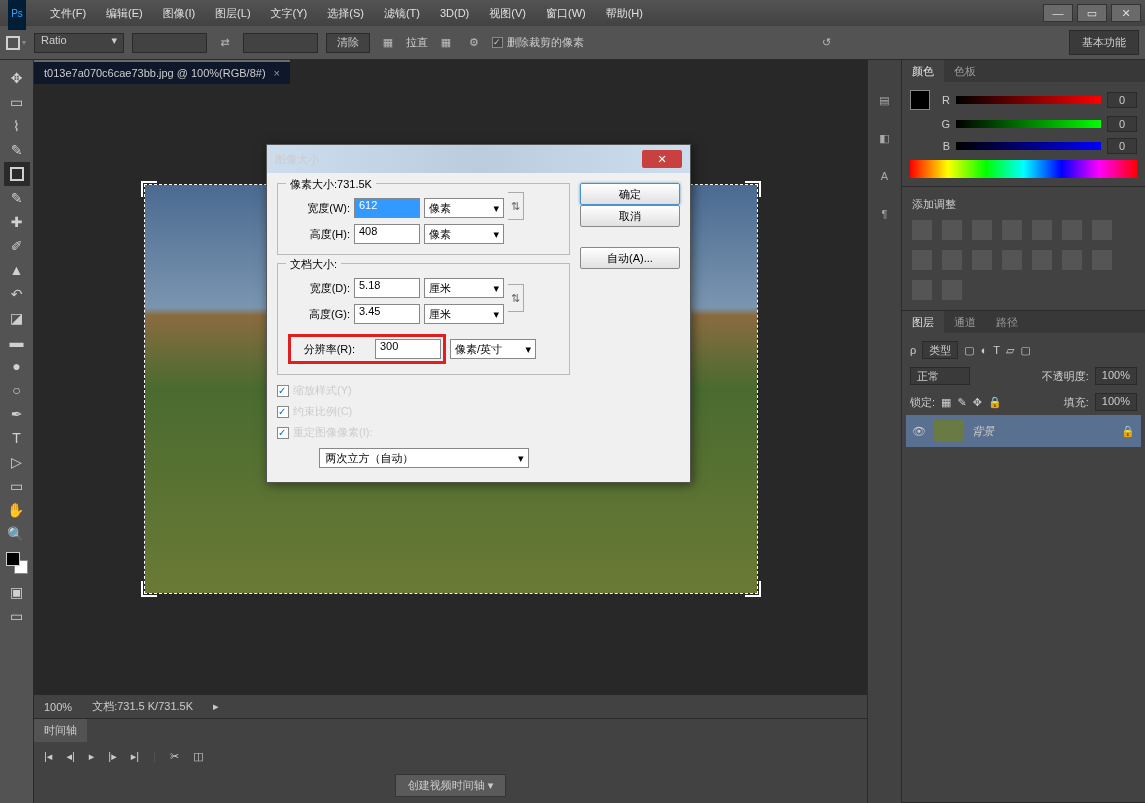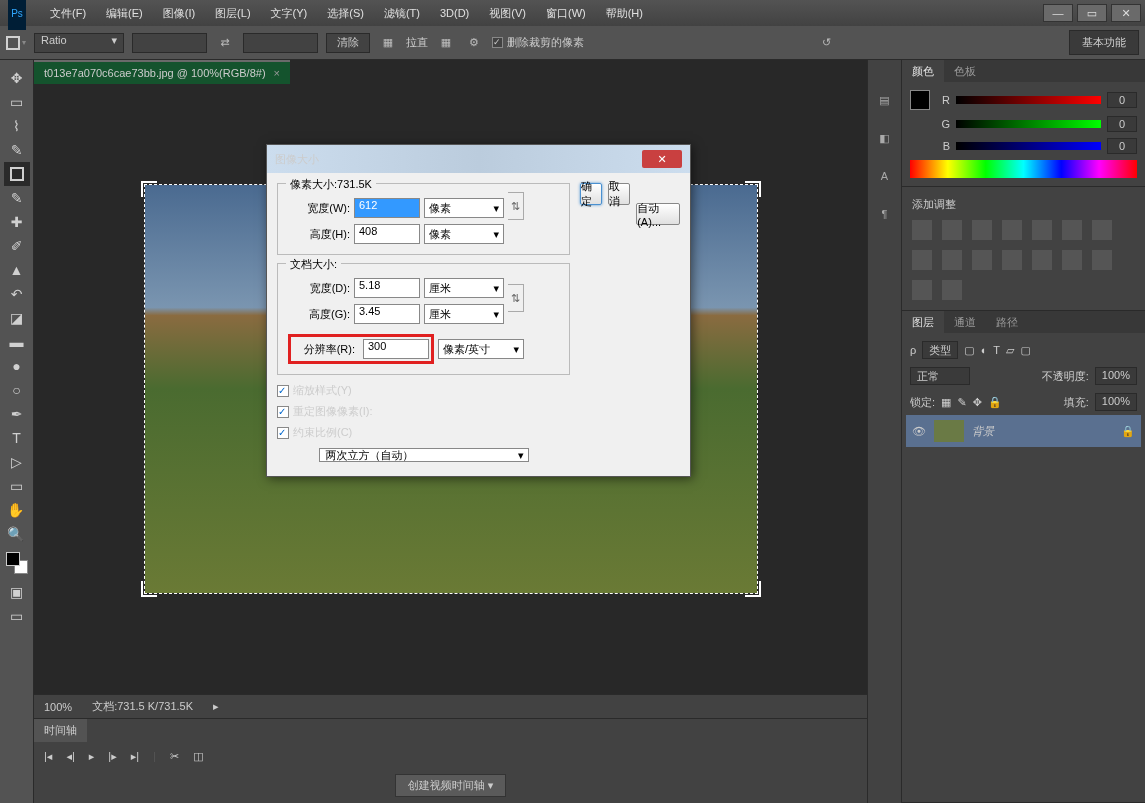--- a/index.html
+++ b/index.html
@@ -18,21 +18,21 @@
 .checkbox.checked::after{content:"✓";color:#ccc;font-size:9px;display:block;line-height:9px}
 .workspace-btn{margin-left:auto;padding:4px 12px;background:#3a3a3a;border:1px solid #2a2a2a;cursor:pointer}
 .main-area{display:flex;height:743px}
 .tool-panel{width:34px;background:#535353;border-right:1px solid #2a2a2a;display:flex;flex-direction:column;padding-top:6px}
 .tool{width:26px;height:24px;margin:0 auto;display:flex;align-items:center;justify-content:center;cursor:pointer;color:#d0d0d0;font-size:14px}
 .tool.active{background:#2a2a2a}
 .tool-swatch{width:22px;height:22px;margin:6px auto;position:relative}
 .sw-f{width:14px;height:14px;background:#000;border:1px solid #ccc;position:absolute;top:0;left:0}
 .sw-b{width:14px;height:14px;background:#fff;border:1px solid #888;position:absolute;bottom:0;right:0}
 .canvas-area{flex:1;background:#282828;position:relative}
-.doc-tab{height:24px;background:#14532d;display:flex;align-items:center;padding:2px 10px;width:fit-content;border-top:2px solid #6a6a6a}
+.doc-tab{height:24px;background:#0f172a;display:flex;align-items:center;padding:2px 10px;width:fit-content;border-top:2px solid #6a6a6a}
 .doc-tab .x{margin-left:8px;color:#999;cursor:pointer}
 .canvas-vp{position:absolute;top:24px;left:0;right:0;bottom:110px;display:flex;align-items:center;justify-content:center}
 .img-canvas{width:612px;height:408px;background:linear-gradient(to bottom,#4a6a90 0%,#7a95b0 30%,#8a6b40 32%,#4a6b30 50%,#6a7a35 100%);outline:1px dashed #fff;position:relative}
 .crop-corner{position:absolute;width:16px;height:16px;border:2px solid #fff}
 .cc-tl{top:-4px;left:-4px;border-right:none;border-bottom:none}
 .cc-tr{top:-4px;right:-4px;border-left:none;border-bottom:none}
 .cc-bl{bottom:-4px;left:-4px;border-right:none;border-top:none}
 .cc-br{bottom:-4px;right:-4px;border-left:none;border-top:none}
 .status-bar{position:absolute;bottom:85px;left:0;right:0;height:24px;background:#424242;display:flex;align-items:center;padding:0 10px;gap:20px;border-top:1px solid #2a2a2a}
 .timeline{position:absolute;bottom:0;left:0;right:0;height:85px;background:#424242;border-top:1px solid #2a2a2a}
@@ -66,37 +66,37 @@
 .lyr-row{display:flex;align-items:center;height:32px;background:#5a7090;padding:0 6px;gap:8px}
 .lyr-thumb{width:30px;height:22px;background:#6a7a45}
 .lyr-eye{cursor:pointer}
 .lyr-lock{margin-left:auto;color:#ccc}
 
 .dialog{position:absolute;left:266px;top:144px;width:425px;background:#f0f0f0;border:1px solid #555;box-shadow:2px 2px 10px rgba(0,0,0,.5);color:#000}
 .dlg-title{height:28px;background:linear-gradient(to right,#cde,#bcd,#cde);display:flex;align-items:center;padding:0 8px;color:#222}
 .dlg-close{margin-left:auto;width:40px;height:18px;background:#c94040;color:#fff;display:flex;align-items:center;justify-content:center;border-radius:2px;cursor:pointer}
 .dlg-body{padding:10px;display:flex;gap:10px}
 .dlg-left{flex:1}
-.dlg-right{width:100px;display:flex;gap:6px}
+.dlg-right{width:100px;display:flex;flex-direction:column;}
 .dlg-btn{height:22px;background:linear-gradient(#fff,#e0e0e0);border:1px solid #888;border-radius:2px;cursor:pointer;color:#000;display:flex;align-items:center;justify-content:center}
 .dlg-btn.primary{border:1px solid #4a90d0;box-shadow:0 0 3px #4a90d0}
 .fieldset{border:1px solid #bbb;padding:8px 10px 10px;margin-bottom:8px;position:relative}
 .fs-legend{position:absolute;top:-7px;left:8px;background:#f0f0f0;padding:0 4px;color:#000;font-size:11px}
 .fld-row{display:flex;align-items:center;gap:4px;margin-top:6px;color:#000}
 .fld-lbl{width:62px;text-align:right;color:#000}
 .fld-input{width:66px;height:20px;border:1px solid #888;background:#fff;padding:0 4px;color:#000}
 .fld-input.sel{background:#3399ff;color:#fff}
 .fld-select{width:80px;height:20px;border:1px solid #888;background:#fff;color:#000;padding:0 4px;display:flex;align-items:center;position:relative}
 .fld-select::after{content:"▾";position:absolute;right:4px;color:#000}
 .link-icon{width:16px;height:28px;border:1px solid #aaa;border-left:none;display:flex;align-items:center;justify-content:center;color:#666;margin-left:4px}
-.red-box{border:3px solid #e02020;padding:2px;display:flex;align-items:center;gap:8px}
+.red-box{border:3px solid #e02020;padding:2px;display:flex;align-items:center;gap:20px}
 .chk-row{display:flex;align-items:center;gap:4px;margin-top:6px;color:#000}
 .chk{width:12px;height:12px;border:1px solid #888;background:#fff}
 .chk.c::after{content:"✓";color:#06c;font-size:10px;display:block;line-height:10px}
-.resample{width:210px;height:14px;border:1px solid #888;background:#fff;margin:8px auto 4px;display:flex;align-items:center;padding:0 6px;color:#000;position:relative}
+.resample{width:210px;height:20px;border:1px solid #888;background:#fff;margin:8px auto 4px;display:flex;align-items:center;padding:0 6px;color:#000;position:relative}
 .resample::after{content:"▾";position:absolute;right:4px}
 .tri{margin-left:2px;color:#888;font-size:8px}
 .crop-icon{display:inline-block;width:14px;height:14px;border:2px solid #d0d0d0;position:relative}
 </style>
 </head>
 <body>
 
 <div class="titlebar">
   <div class="ps-logo">Ps</div>
   <div class="menu-item">文件(F)</div>
@@ -359,25 +359,25 @@
           </div>
           <div class="fld-select" style="width:86px">像素/英寸</div>
         </div>
       </div>
       <div class="chk-row">
           <div class="chk c"></div>
           <span>缩放样式(Y)</span>
         </div>
       <div class="chk-row">
           <div class="chk c"></div>
-          <span>重定图像像素(I):</span>
+          <span>约束比例(C)</span>
         </div>
       <div class="chk-row">
           <div class="chk c"></div>
-          <span>约束比例(C)</span>
+          <span>重定图像像素(I):</span>
         </div>
       <div class="resample">两次立方（自动）</div>
     </div>
     <div class="dlg-right">
       <div class="dlg-btn primary">确定</div>
       <div class="dlg-btn">取消</div>
       <div class="dlg-btn" style="margin-top:20px">自动(A)...</div>
     </div>
   </div>
 </div>

